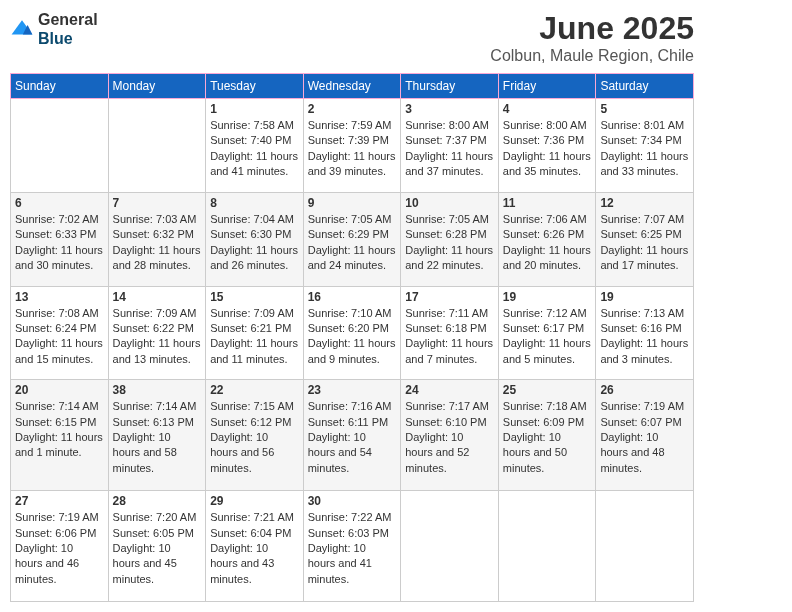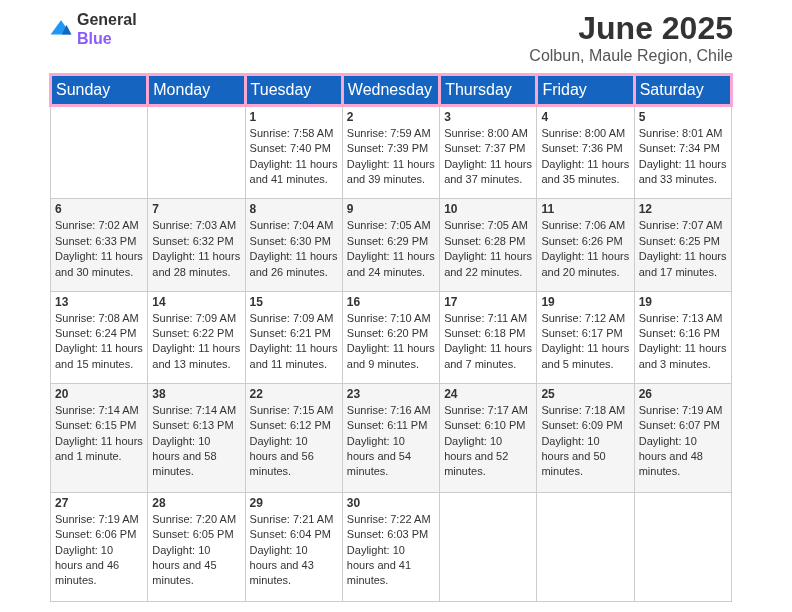--- a/index.html
+++ b/index.html
@@ -10,21 +10,20 @@
       font-family: Arial, sans-serif;
       font-size: 11px;
       overflow: hidden;
     }
     .page {
       width: 704px;
       height: 612px;
       padding: 10px;
       display: flex;
       flex-direction: column;
-      margin-left: 39px;
     }
     .header {
       display: flex;
       justify-content: space-between;
       align-items: flex-start;
       margin-bottom: 8px;
     }
     .logo {
       display: flex;
       align-items: center;
@@ -36,21 +35,21 @@
       line-height: 1.2;
     }
     .logo-general {
       font-size: 16px;
       font-weight: bold;
       color: #333;
     }
     .logo-blue {
       font-size: 16px;
       font-weight: bold;
-      color: #8b5cf6;
+      color: #0c4a6e;
     }
     .logo-icon {
       width: 24px;
       height: 24px;
     }
     .title-area {
       text-align: right;
     }
     .month-title {
       font-size: 32px;
@@ -66,23 +65,23 @@
       border: 1px solid #ccc;
       border-collapse: collapse;
       width: 100%;
       table-layout: fixed;
     }
     .calendar th {
       background: #1565C0;
       color: white;
       padding: 5px 4px;
       text-align: left;
-      font-size: 16px;
+      font-size: 12px;
       font-weight: normal;
-      border: 3px solid #f9a8d4;
+      border: 1px solid #f9a8d4;
     }
     .calendar td {
       border: 1px solid #ccc;
       vertical-align: top;
       padding: 3px 4px;
       height: 80px;
     }
     .calendar tr:last-child td {
       height: 70px;
     }

